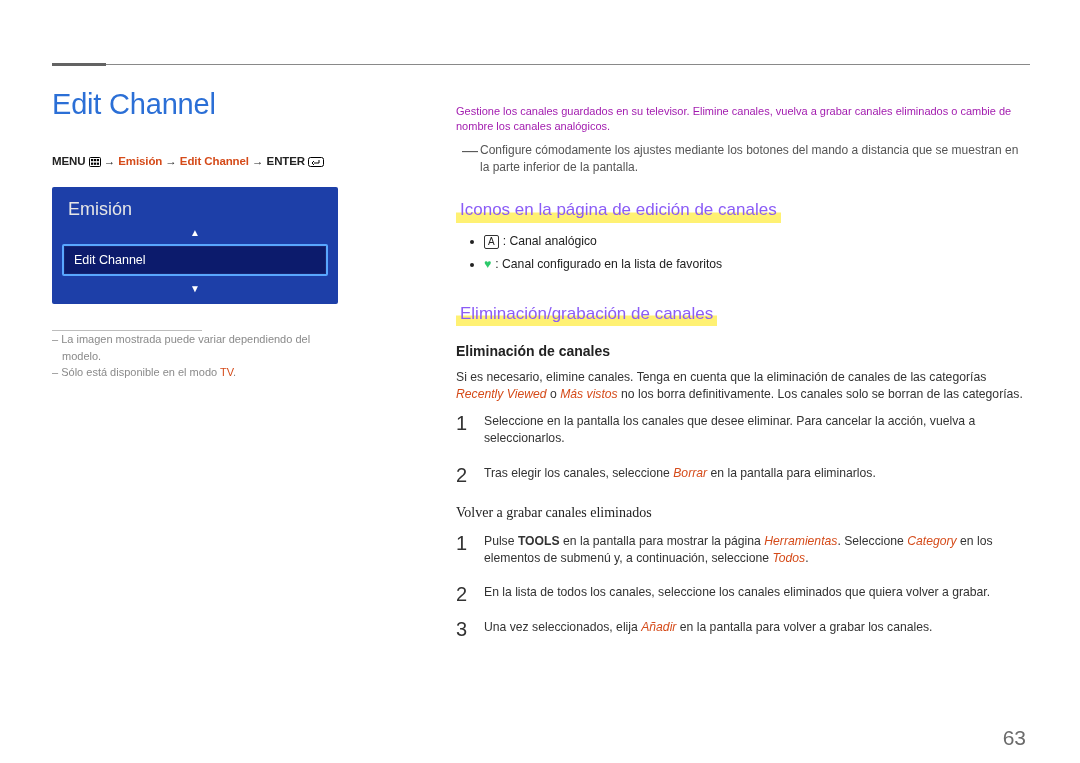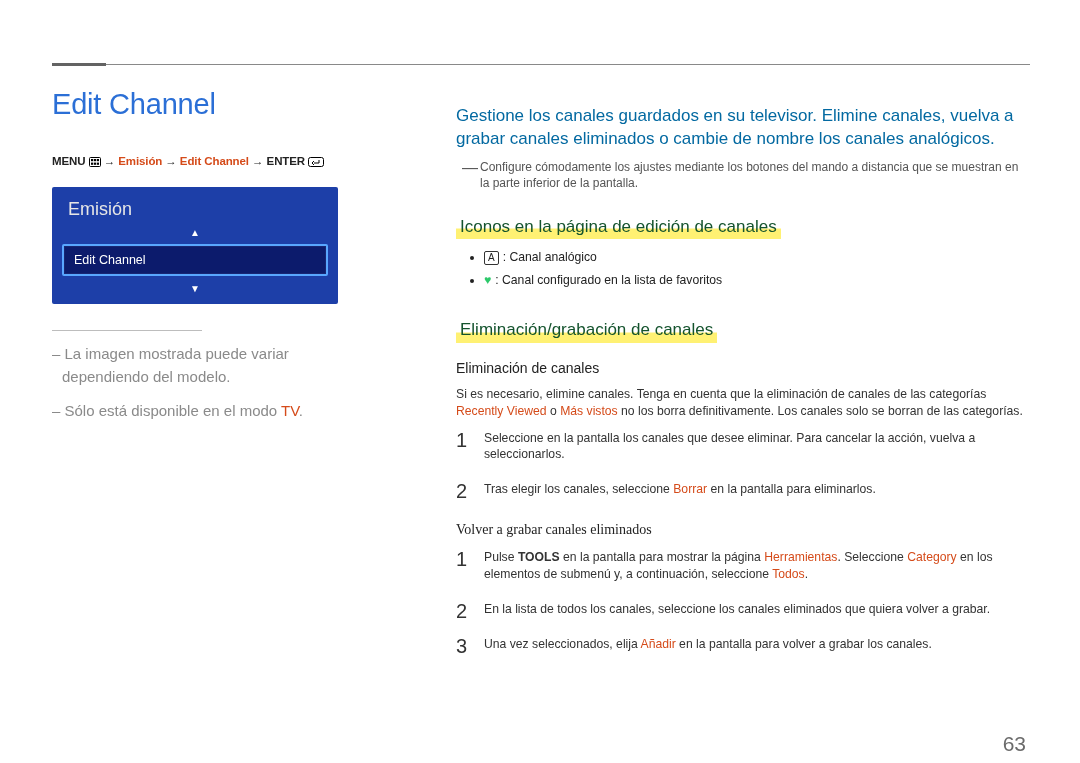--- a/index.html
+++ b/index.html
@@ -21,46 +21,46 @@
   .menu-path .icon { display: inline-block; vertical-align: -2px; }
 
   .tv-card { margin-top: 18px; width: 286px; background: #1d3fa8; border-radius: 2px; padding: 6px 8px 10px; color: #fff; }
   .tv-card-header { font-size: 18px; padding: 6px 8px 8px 8px; color: #e6e6e6; }
   .tv-card-body { position: relative; }
   .arrow-up, .arrow-down { text-align: center; color: #fff; font-size: 10px; line-height: 10px; }
   .arrow-down { margin-top: 8px; }
   .tv-selected { margin: 6px 2px 0 2px; border: 2px solid #59a7ff; border-radius: 2px; background: #0c1b6c; padding: 7px 10px; font-size: 12.5px; color: #fff; box-shadow: 0 0 0 1px rgba(255,255,255,0.05) inset; }
 
   .left-rule { margin-top: 26px; width: 150px; border-top: 1px solid #bdbdbd; }
-  .note { margin-top: 12px; font-size: 15px; color: #8a8a8a; line-height: 1.5; text-indent: -10px; padding-left: 10px; }
+  .note { font-size: 11px; color: #8a8a8a; line-height: 1.5; text-indent: -10px; padding-left: 10px; }
   .note .orange { color: #d54b1a; }
 
   
-  .para { font-size: 17px; color: #0369a1; }
+  .para { font-size: 11px; color: #a21caf; }
   .tip { margin-top: 8px; padding-left: 24px; position: relative; font-size: 12px; color: #555; }
   .tip .tip-mark { position: absolute; left: 6px; top: -2px; font-size: 16px; color: #555; }
 
-  .h2 { margin-top: 22px; display: inline-block; font-size: 17px; color: #14532d; padding: 1px 4px; font-weight: 400;
+  .h2 { margin-top: 22px; display: inline-block; font-size: 17px; color: #8b5cf6; padding: 1px 4px; font-weight: 400;
         box-shadow: inset 0 -0.62em 0 0 rgba(255,230,0,0.55); }
   .icon-list { margin-top: 10px; padding-left: 28px; font-size: 12.2px; }
   .icon-list li { list-style: disc; margin-bottom: 6px; }
   .badge-a { display: inline-block; border: 1px solid #333; padding: 0 3px; font-size: 10px; line-height: 12px; border-radius: 2px; margin-right: 4px; }
   .heart { color: #2cc96a; margin-right: 4px; }
 
-  .h3 { margin-top: 16px; font-size: 14px; color: #222; font-weight: 400; }
+  .h3 { margin-top: 16px; font-size: 14px; color: #222; font-weight: 700; }
   .para2 { margin-top: 8px; font-size: 12.2px; color: #333; }
-  .para2 .orange, .stepli .orange { color: #d54b1a; }
+  .para2 .orange, .stepli .orange { color: #d54b1a; font-style: italic; }
 
   .steps { margin-top: 10px; }
   .step { position: relative; padding-left: 28px; margin-bottom: 18px; font-size: 12.2px; color: #333; }
   .step .num { position: absolute; left: 0; top: -3px; font-size: 20px; color: #333; }
 
   .h3b { margin-top: 22px; font-size: 14px; color: #222; font-weight: 400; font-family: Liberation Serif, serif; }
 
-  .page-num { position: absolute; right: 54px; bottom: 7px; font-size: 21px; color: #6b6b6b; }
+  .page-num { position: absolute; right: 54px; bottom: 13px; font-size: 21px; color: #6b6b6b; }
 </style>
 </head>
 <body>
 
 <div class="page">
   <div class="top-rule"></div>
   <div class="top-rule-accent"></div>
 
   <div class="col-left">
     <div class="h1">Edit Channel</div>

